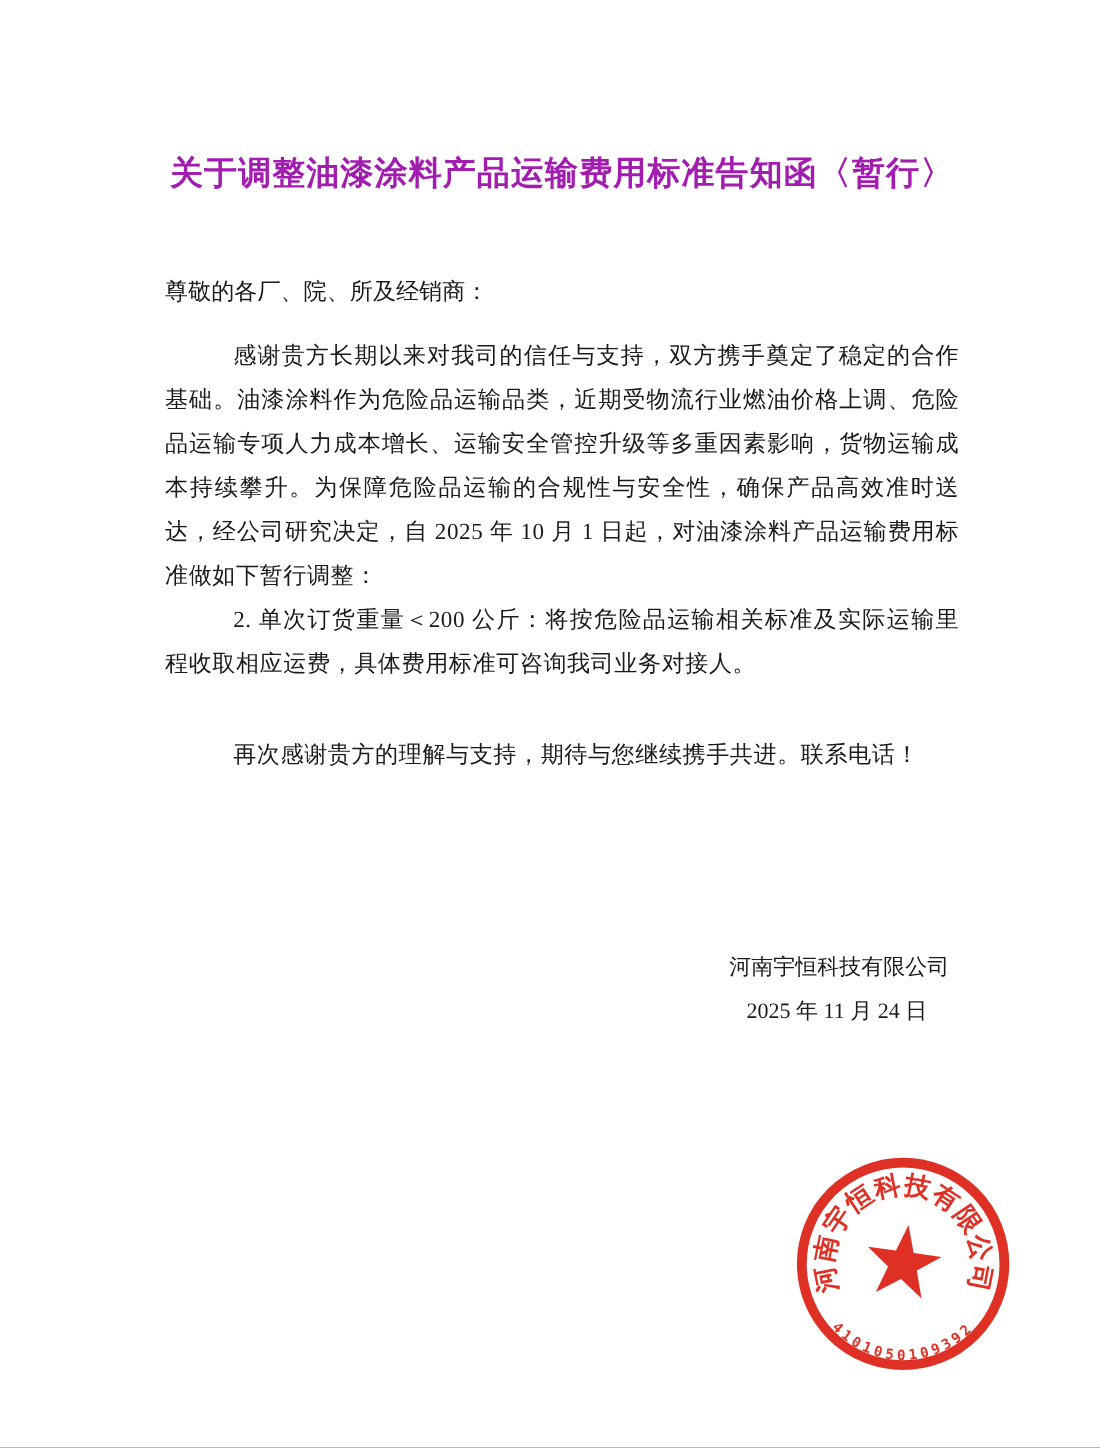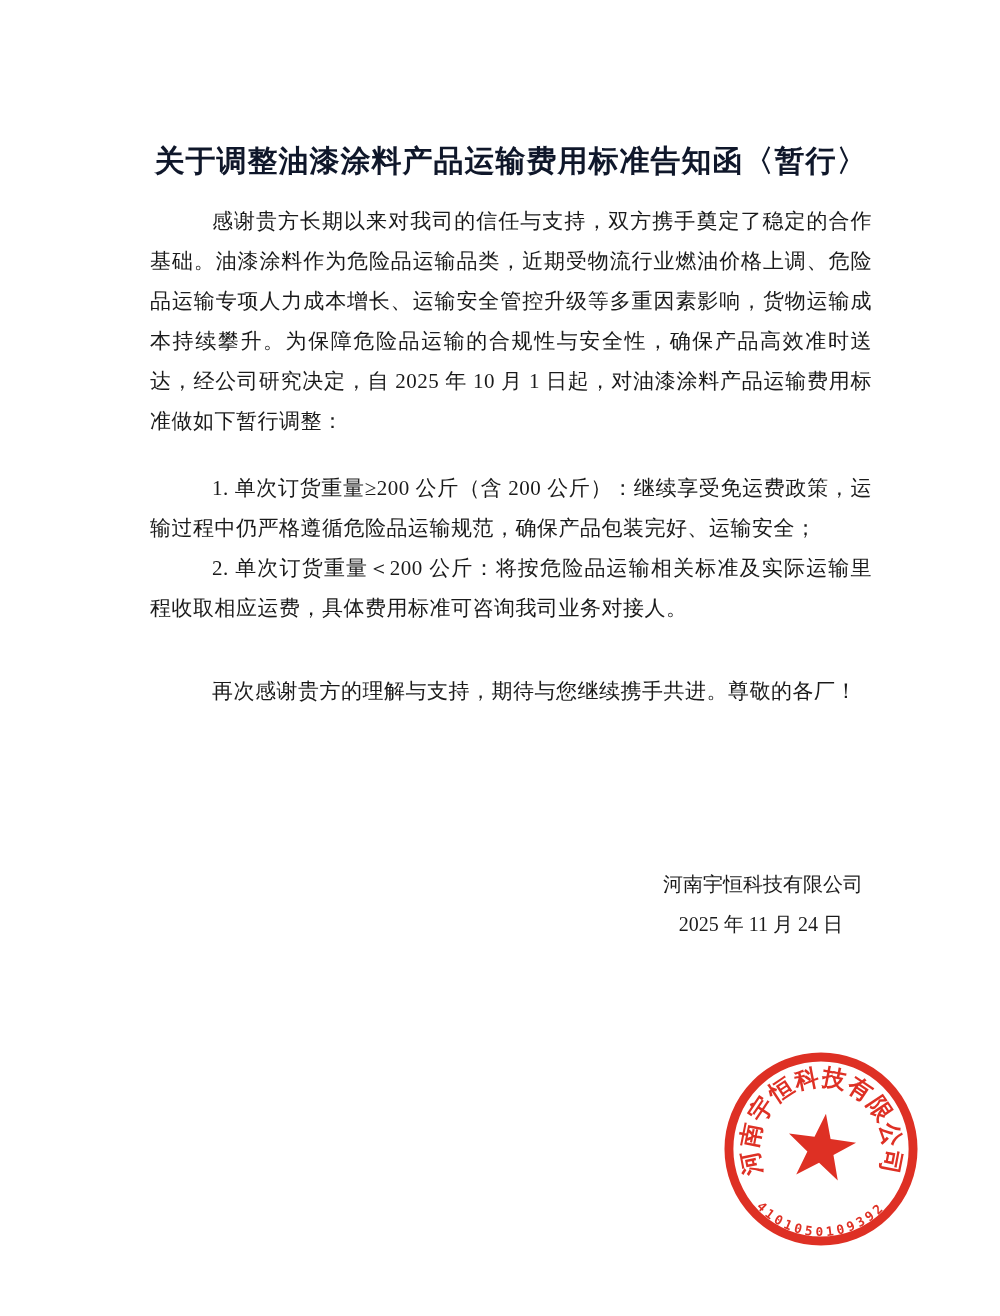--- a/index.html
+++ b/index.html
@@ -14,21 +14,22 @@
     font-family: "Liberation Serif", "DejaVu Serif", serif;
     padding: 138px 128px 0 150px;
     overflow: hidden;
   }
   .doc-title {
     font-size: 30px;
     line-height: 45px;
     font-weight: 700;
     text-align: center;
     letter-spacing: 1px;
-    color: #0f172a;
+    color: #a21caf;
+    font-family: Liberation Mono, monospace;
   }
   .salutation {
     margin-top: 62px;
     font-size: 21px;
     line-height: 40px;
   }
   .para {
     font-size: 21px;
     line-height: 40px;
     text-align: justify;
@@ -70,29 +71,29 @@
     font-family: "DejaVu Sans Mono", monospace;
   }
 </style>
 </head>
 <body>
 
 <div class="page">
 
   <h1 class="doc-title">关于调整油漆涂料产品运输费用标准告知函〈暂行〉</h1>
 
+  <p class="salutation">尊敬的各厂、院、所及经销商：</p>
 
   <p class="para para-intro">感谢贵方长期以来对我司的信任与支持，双方携手奠定了稳定的合作基础。油漆涂料作为危险品运输品类，近期受物流行业燃油价格上调、危险品运输专项人力成本增长、运输安全管控升级等多重因素影响，货物运输成本持续攀升。为保障危险品运输的合规性与安全性，确保产品高效准时送达，经公司研究决定，自 2025 年 10 月 1 日起，对油漆涂料产品运输费用标准做如下暂行调整：</p>
 
-  <p class="para para-rule-1">1. 单次订货重量≥200 公斤（含 200 公斤）：继续享受免运费政策，运输过程中仍严格遵循危险品运输规范，确保产品包装完好、运输安全；</p>
 
   <p class="para para-rule-2">2. 单次订货重量＜200 公斤：将按危险品运输相关标准及实际运输里程收取相应运费，具体费用标准可咨询我司业务对接人。</p>
 
 
-  <p class="para para-closing">再次感谢贵方的理解与支持，期待与您继续携手共进。尊敬的各厂！</p>
+  <p class="para para-closing">再次感谢贵方的理解与支持，期待与您继续携手共进。联系电话！</p>
 
   <div class="signature">
     <span class="sig-company">河南宇恒科技有限公司</span>
     <span class="sig-date">2025 年 11 月 24 日</span>
   </div>
 
   <svg class="stamp" viewBox="0 0 200 200" width="198" height="198" xmlns="http://www.w3.org/2000/svg">
     <circle cx="100" cy="100" r="93" fill="none" stroke="#dd2418" stroke-width="9"></circle>
     <path id="seal-arc-top" d="M 39.9 121.9 A 64 64 0 1 1 160.1 121.9" fill="none"></path>
     <path id="seal-arc-bottom" d="M 32.6 156.6 A 88 88 0 0 0 167.4 156.6" fill="none"></path>

